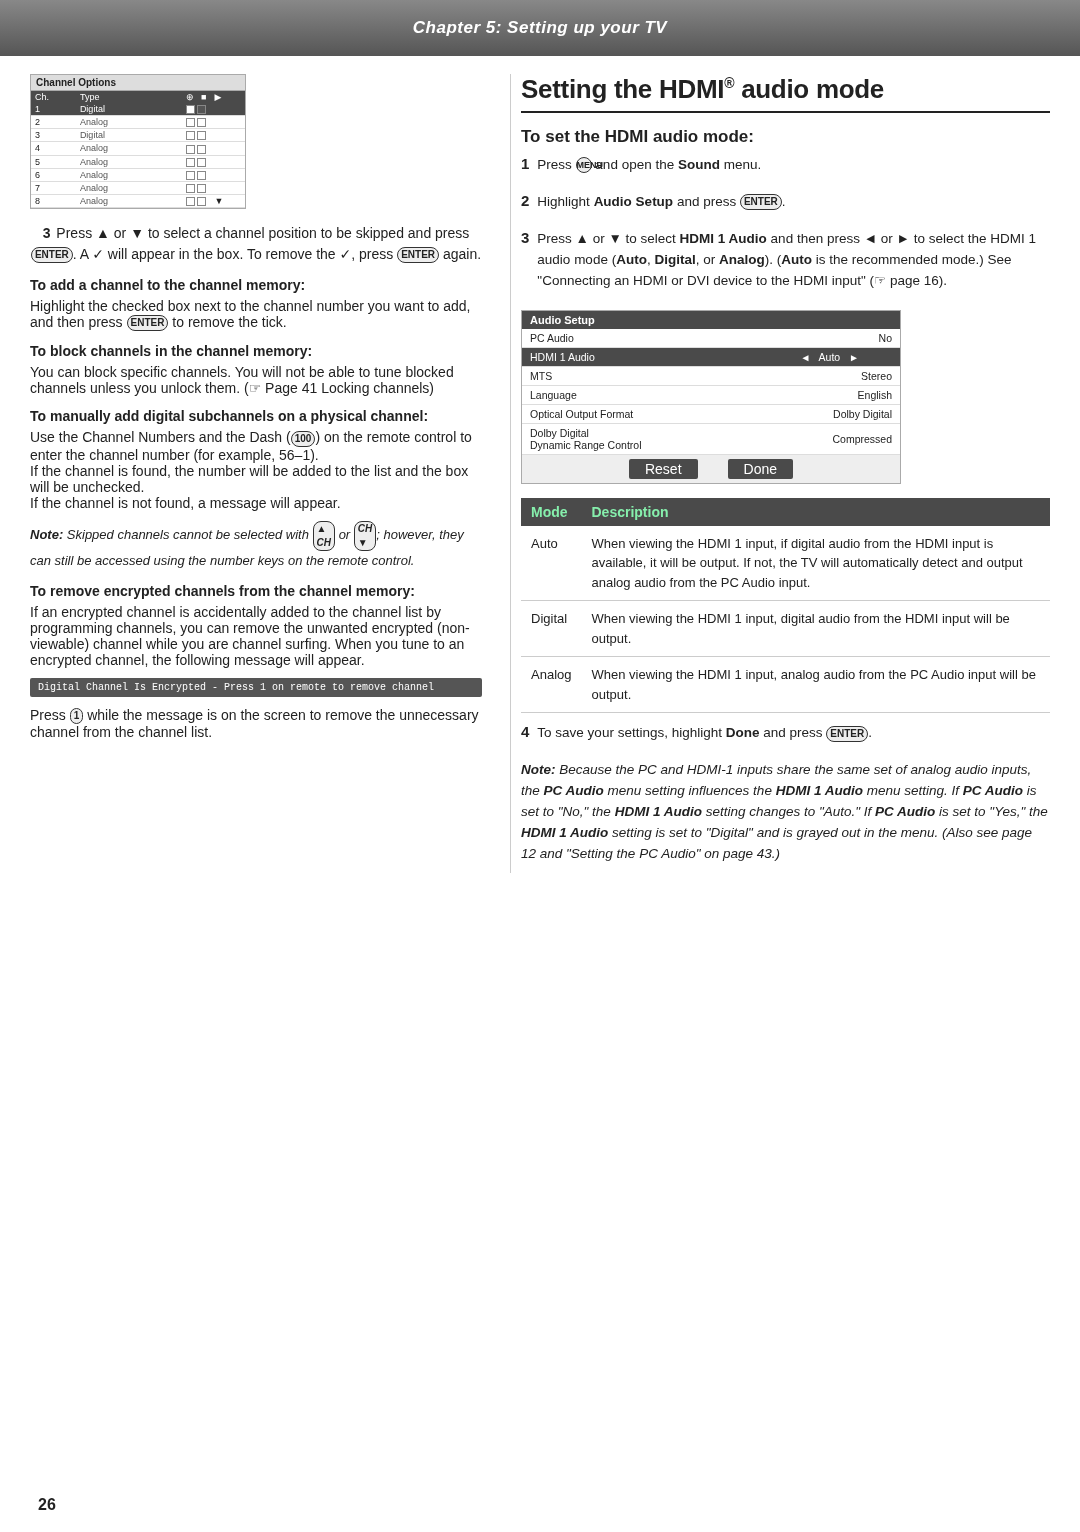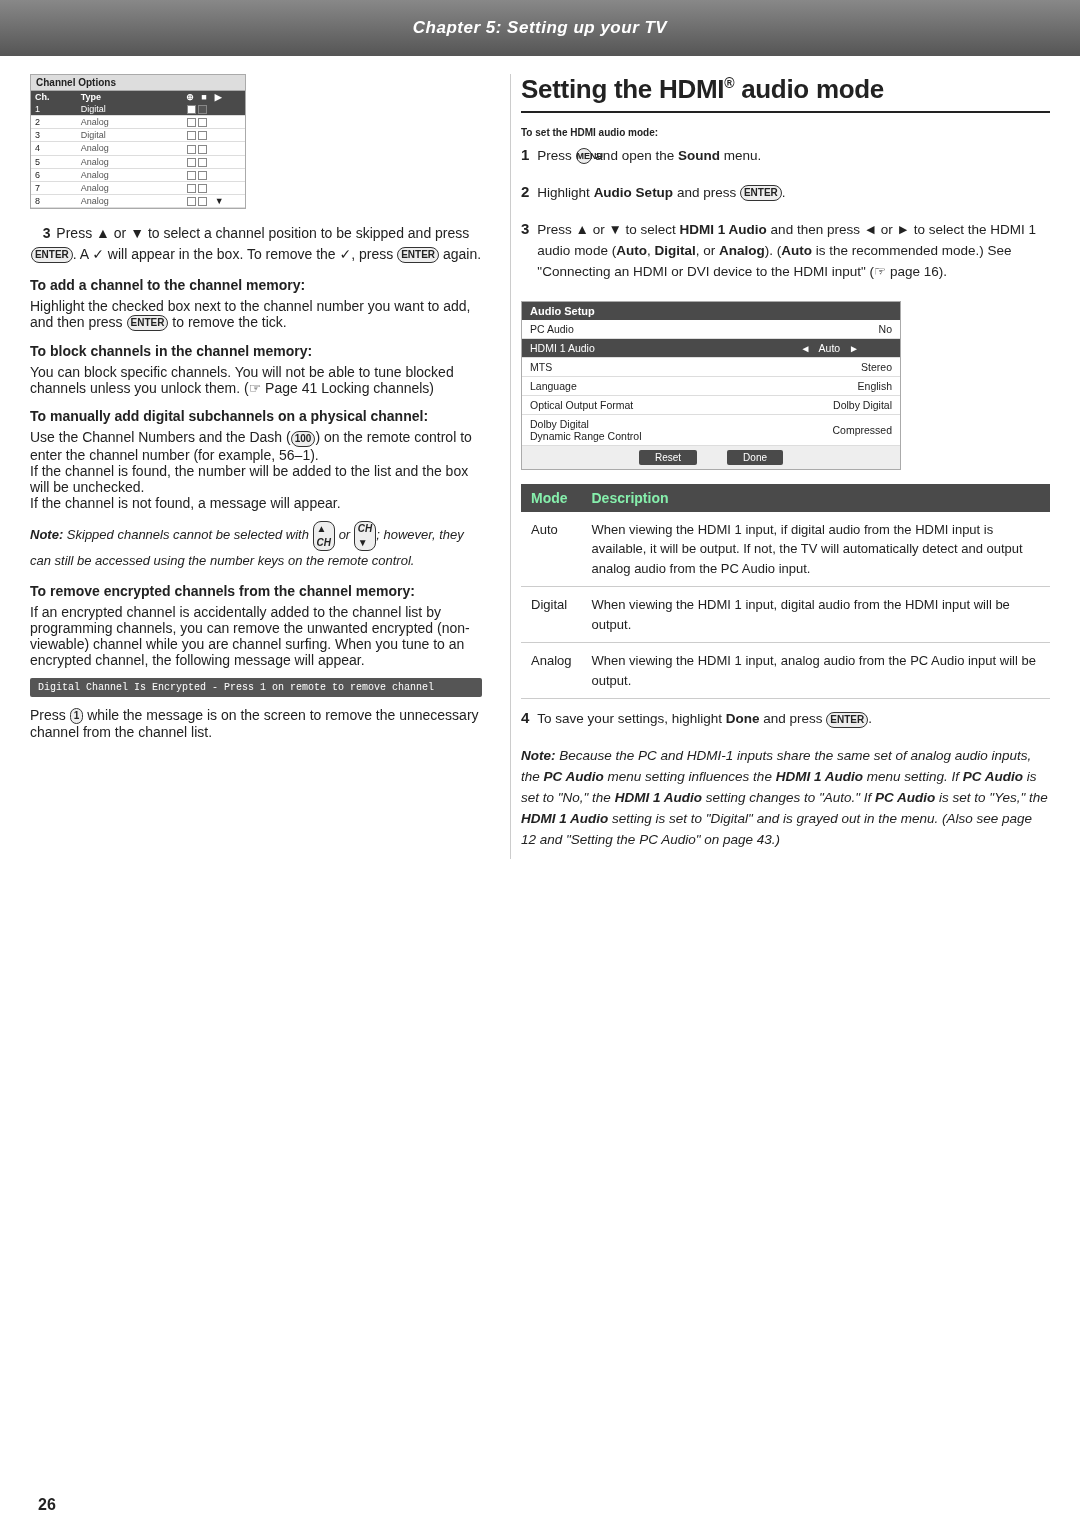--- a/index.html
+++ b/index.html
@@ -59,21 +59,21 @@
     .channel-options-img table {
       width: 100%;
       border-collapse: collapse;
     }
     .channel-options-img table thead th {
       background: #4a4a4a;
       color: #fff;
       font-size: 9px;
       padding: 1px 4px;
       text-align: left;
-      font-weight: bold;
+      font-weight: normal;
     }
     .channel-options-img table thead th.icons {
       text-align: right;
     }
     .channel-options-img table tbody tr {
       border-bottom: 1px solid #ddd;
     }
     .channel-options-img table tbody tr.selected {
       background: #4a4a4a;
       color: #fff;
@@ -193,21 +193,21 @@
       padding-bottom: 6px;
       margin-bottom: 14px;
       letter-spacing: -0.3px;
     }
     .section-title sup {
       font-size: 14px;
     }
 
     .subsection-heading {
       font-weight: bold;
-      font-size: 10px;
+      font-size: 17px;
       margin-bottom: 8px;
     }
 
     .right-col p {
       line-height: 1.55;
       margin-bottom: 8px;
       font-size: 13.5px;
     }
 
     
@@ -253,21 +253,21 @@
       display: flex;
       justify-content: center;
       gap: 30px;
       padding: 4px 0;
       background: #eee;
     }
     .as-btn {
       background: #4a4a4a;
       color: #fff;
       padding: 2px 16px;
-      font-size: 10px;
+      font-size: 14px;
       border-radius: 2px;
     }
 
     
     .mode-table {
       width: 100%;
       border-collapse: collapse;
       margin: 14px 0 10px 0;
       font-size: 13px;
     }

